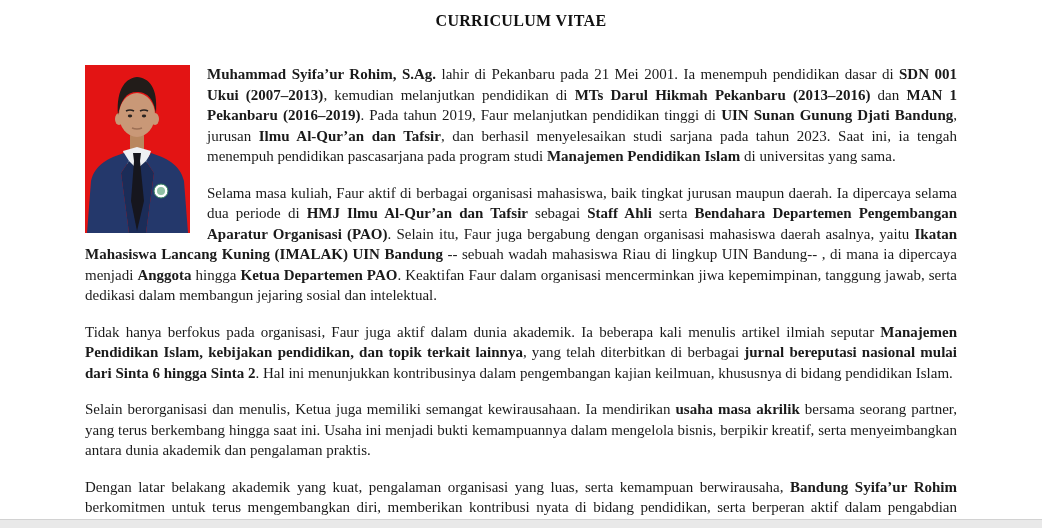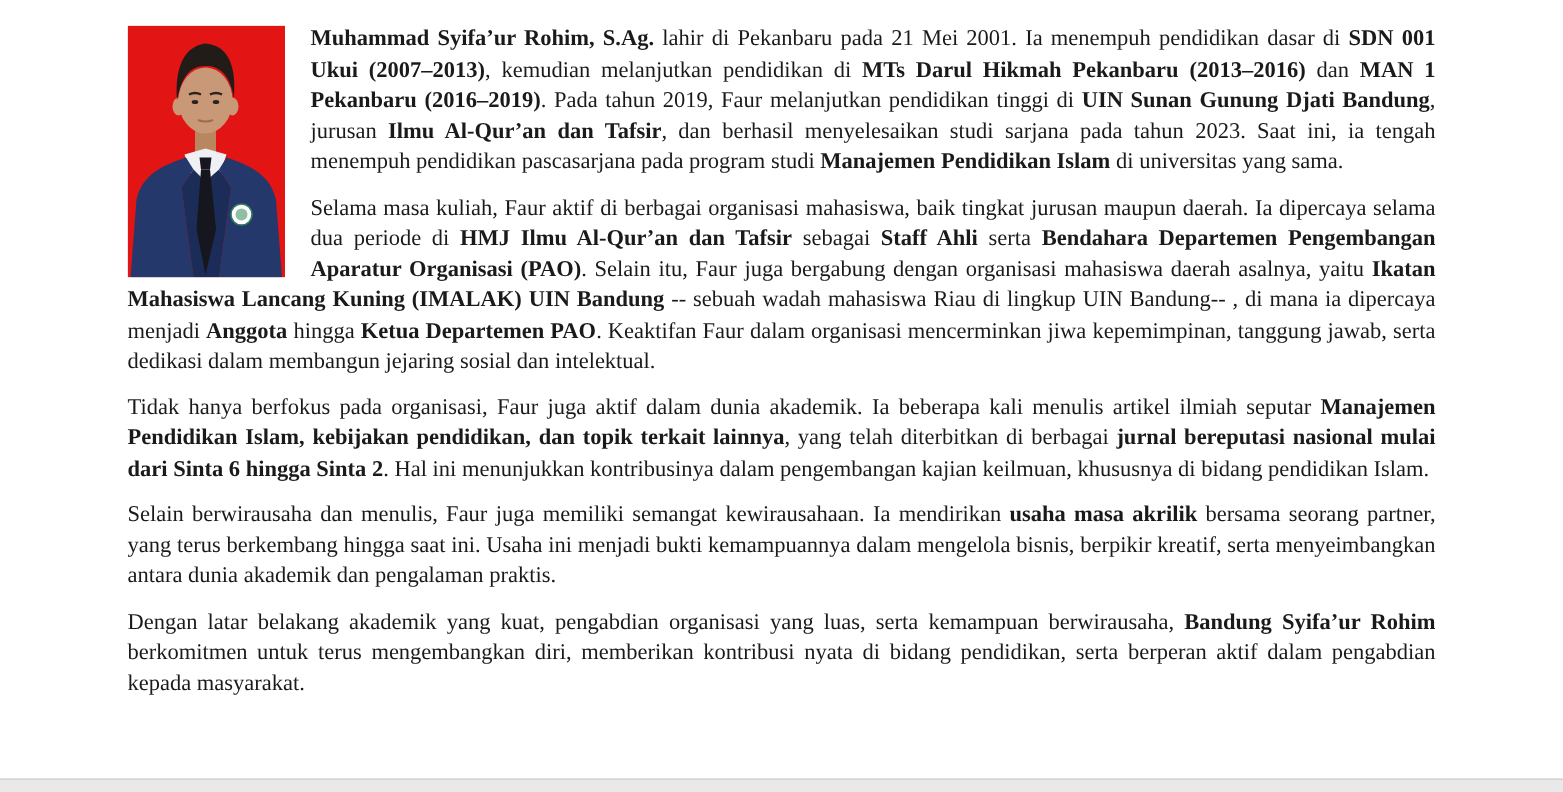--- a/index.html
+++ b/index.html
@@ -25,21 +25,21 @@
     letter-spacing: 0.3px;
     margin: 0 0 34px 0;
     color: #111;
   }
   .cv-body {
     font-size: 15px;
     line-height: 20.5px;
     text-align: justify;
   }
   .cv-body p.para {
-    margin: 4px 0 10px 0;
+    margin: 16px 0 10px 0;
   }
   .photo-frame {
     float: left;
     width: 105px;
     height: 168px;
     margin: 1px 17px 4px 0;
     overflow: hidden;
   }
   .photo-frame svg { display: block; }
   .bottom-strip {
@@ -49,20 +49,21 @@
     width: 100%;
     height: 8px;
     background: #e9e9e9;
     border-top: 1px solid #d2d2d2;
   }
 </style>
 </head>
 <body>
 
 <div class="page">
+  <h1 class="doc-title">CURRICULUM VITAE</h1>
 
   <div class="cv-body">
     <div class="photo-frame">
       <svg width="105" height="168" viewBox="0 0 105 168" xmlns="http://www.w3.org/2000/svg">
 
         <rect x="0" y="0" width="105" height="168" fill="#e31414"></rect>
 
         <rect x="45" y="66" width="14" height="24" rx="5" fill="#b9875f"></rect>
 
         <polygon points="38,86 52,82 66,86 60,104 52,112 44,104" fill="#eef0f4"></polygon>
@@ -90,18 +91,18 @@
         <path d="M47,63 Q52,65 57,63" stroke-width="1.4" fill="none" stroke="#9c6f55"></path>
 
         <circle cx="76" cy="126" r="7" stroke="#2e7d5b" stroke-width="1" fill="#ffffff"></circle>
         <circle cx="76" cy="126" r="4" fill="#8fc0a4"></circle>
       </svg>
     </div>
 
   <p class="para"><b>Muhammad Syifa’ur Rohim, S.Ag.</b><span> lahir di Pekanbaru pada 21 Mei 2001. Ia menempuh pendidikan dasar di </span><b>SDN 001 Ukui (2007–2013)</b><span>, kemudian melanjutkan pendidikan di </span><b>MTs Darul Hikmah Pekanbaru (2013–2016)</b><span> dan </span><b>MAN 1 Pekanbaru (2016–2019)</b><span>. Pada tahun 2019, Faur melanjutkan pendidikan tinggi di </span><b>UIN Sunan Gunung Djati Bandung</b><span>, jurusan </span><b>Ilmu Al-Qur’an dan Tafsir</b><span>, dan berhasil menyelesaikan studi sarjana pada tahun 2023. Saat ini, ia tengah menempuh pendidikan pascasarjana pada program studi </span><b>Manajemen Pendidikan Islam</b><span> di universitas yang sama.</span></p>
       <p class="para"><span>Selama masa kuliah, Faur aktif di berbagai organisasi mahasiswa, baik tingkat jurusan maupun daerah. Ia dipercaya selama dua periode di </span><b>HMJ Ilmu Al-Qur’an dan Tafsir</b><span> sebagai </span><b>Staff Ahli</b><span> serta </span><b>Bendahara Departemen Pengembangan Aparatur Organisasi (PAO)</b><span>. Selain itu, Faur juga bergabung dengan organisasi mahasiswa daerah asalnya, yaitu </span><b>Ikatan Mahasiswa Lancang Kuning (IMALAK) UIN Bandung</b><span> -- sebuah wadah mahasiswa Riau di lingkup UIN Bandung-- , di mana ia dipercaya menjadi </span><b>Anggota</b><span> hingga </span><b>Ketua Departemen PAO</b><span>. Keaktifan Faur dalam organisasi mencerminkan jiwa kepemimpinan, tanggung jawab, serta dedikasi dalam membangun jejaring sosial dan intelektual.</span></p>
       <p class="para"><span>Tidak hanya berfokus pada organisasi, Faur juga aktif dalam dunia akademik. Ia beberapa kali menulis artikel ilmiah seputar </span><b>Manajemen Pendidikan Islam, kebijakan pendidikan, dan topik terkait lainnya</b><span>, yang telah diterbitkan di berbagai </span><b>jurnal bereputasi nasional mulai dari Sinta 6 hingga Sinta 2</b><span>. Hal ini menunjukkan kontribusinya dalam pengembangan kajian keilmuan, khususnya di bidang pendidikan Islam.</span></p>
-      <p class="para"><span>Selain berwirausaha dan menulis, Faur juga memiliki semangat kewirausahaan. Ia mendirikan </span><b>usaha masa akrilik</b><span> bersama seorang partner, yang terus berkembang hingga saat ini. Usaha ini menjadi bukti kemampuannya dalam mengelola bisnis, berpikir kreatif, serta menyeimbangkan antara dunia akademik dan pengalaman praktis.</span></p>
-      <p class="para"><span>Dengan latar belakang akademik yang kuat, pengabdian organisasi yang luas, serta kemampuan berwirausaha, </span><b>Bandung Syifa’ur Rohim</b><span> berkomitmen untuk terus mengembangkan diri, memberikan kontribusi nyata di bidang pendidikan, serta berperan aktif dalam pengabdian kepada masyarakat.</span></p>
+      <p class="para"><span>Selain berorganisasi dan menulis, Ketua juga memiliki semangat kewirausahaan. Ia mendirikan </span><b>usaha masa akrilik</b><span> bersama seorang partner, yang terus berkembang hingga saat ini. Usaha ini menjadi bukti kemampuannya dalam mengelola bisnis, berpikir kreatif, serta menyeimbangkan antara dunia akademik dan pengalaman praktis.</span></p>
+      <p class="para"><span>Dengan latar belakang akademik yang kuat, pengalaman organisasi yang luas, serta kemampuan berwirausaha, </span><b>Bandung Syifa’ur Rohim</b><span> berkomitmen untuk terus mengembangkan diri, memberikan kontribusi nyata di bidang pendidikan, serta berperan aktif dalam pengabdian kepada masyarakat.</span></p>
     </div>
 </div>
 
 <div class="bottom-strip"></div>
 
 </body></html>

